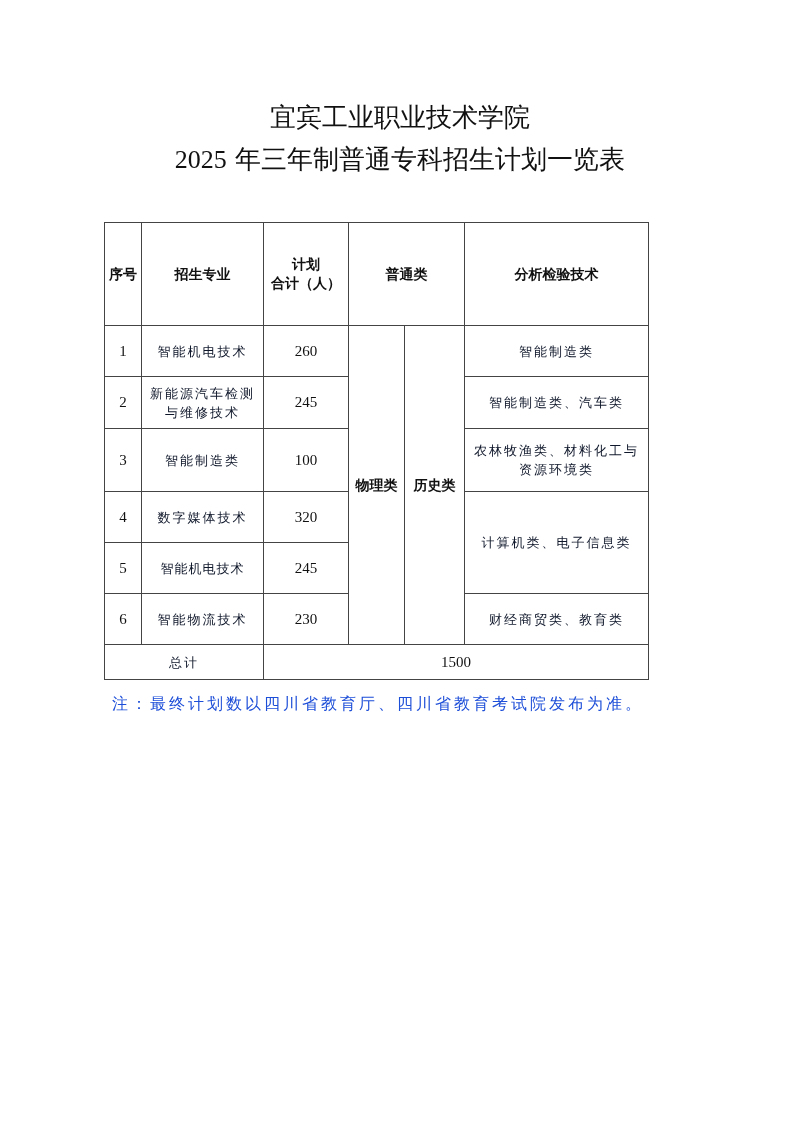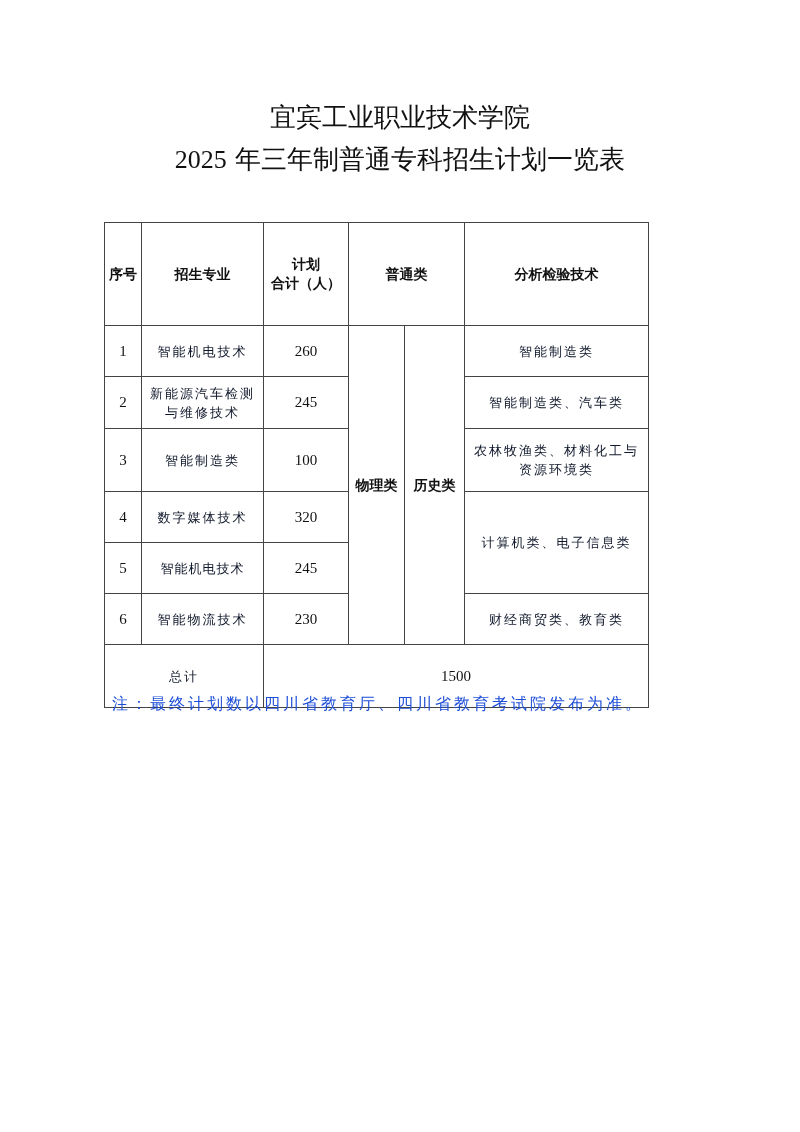--- a/index.html
+++ b/index.html
@@ -71,20 +71,20 @@
     <td class="num">5</td>
     <td class="cn" style="letter-spacing:1px">智能机电技术</td>
     <td class="num">245</td>
   </tr>
   <tr style="height:51px">
     <td class="num">6</td>
     <td class="cn">智能物流技术</td>
     <td class="num">230</td>
     <td class="cn">财经商贸类、教育类</td>
   </tr>
-  <tr style="height:63px">
+  <tr style="height:35px">
     <td class="cn" colspan="2">总计</td>
     <td class="num" colspan="4">1500</td>
   </tr>
 </tbody>
   </table>
 
 <div class="note">注：最终计划数以四川省教育厅、四川省教育考试院发布为准。</div>
 
 </body></html>

